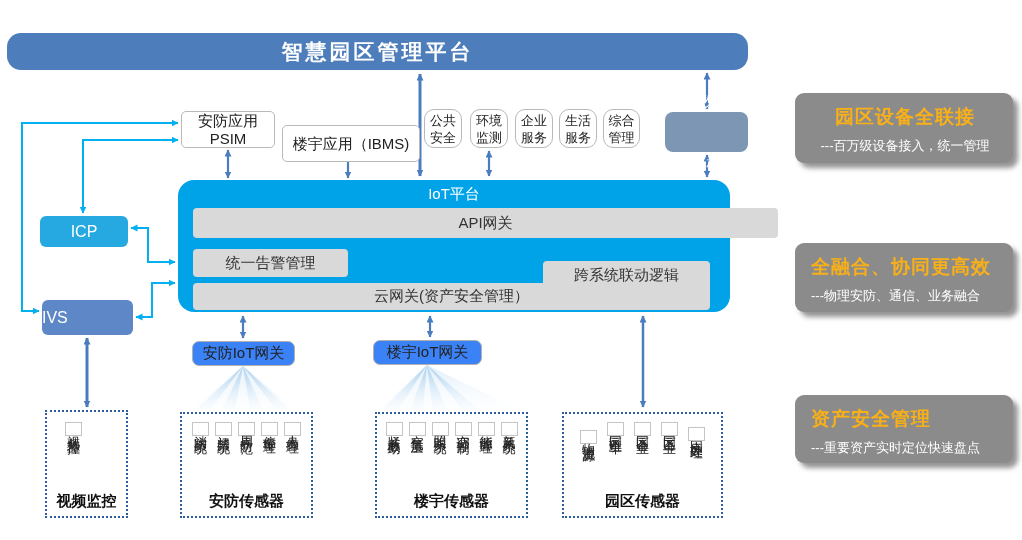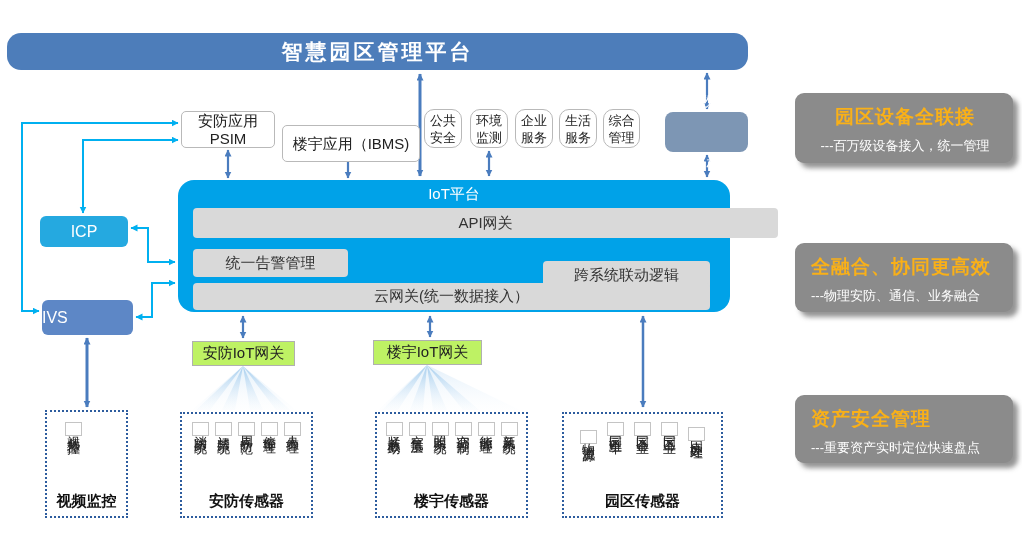--- a/index.html
+++ b/index.html
@@ -30,21 +30,21 @@
   .r1{left:15px;top:69px;width:155px;height:28px;}
   .r2{left:190px;top:69px;width:154px;height:28px;}
   .r3{left:365px;top:69px;width:167px;height:28px;margin-top:12px;}
   .cloud{left:15px;top:103px;width:517px;height:27px;}
   
   .icp{left:40px;top:216px;width:88px;height:31px;background:#25a9e0;border-radius:6px;
        display:flex;align-items:center;justify-content:center;color:#fff;font-size:16px;}
   .ivs{left:42px;top:300px;width:91px;height:35px;background:#5d87c6;border-radius:6px;
        display:flex;align-items:center;color:#fff;font-size:16px;}
   
-  .gw{background:#bef264;border:1px solid #b0b0b0;border-radius:0;display:flex;align-items:center;
+  .gw{background:#3b82f6;border:1px solid #b0b0b0;border-radius:7px;display:flex;align-items:center;
       justify-content:center;font-size:15px;color:#222;}
   .gw1{left:192px;top:341px;width:103px;height:25px;}
   .gw2{left:373px;top:340px;width:109px;height:25px;}
   
   .sensor{border:2px dotted #2d5c9e;background:#fff;}
   .videoBox{left:45px;top:410px;width:83px;height:108px;}
   .anfangBox{left:180px;top:412px;width:133px;height:106px;}
   .louyuBox{left:375px;top:412px;width:153px;height:106px;}
   .yuanquBox{left:562px;top:412px;width:161px;height:106px;}
   .cols{position:absolute;left:0;top:8px;width:100%;display:flex;justify-content:center;
@@ -167,21 +167,21 @@
     </div>
   <div class="abs ivs">
       <span>IVS</span>
     </div>
 
   <div class="abs iot">
     <div class="abs iot-title">IoT平台</div>
     <div class="abs gbar api">API网关</div>
     <div class="abs gbar r1">统一告警管理</div>
     <div class="abs gbar r3">跨系统联动逻辑</div>
-    <div class="abs gbar cloud">云网关(统一数据接入）</div>
+    <div class="abs gbar cloud">云网关(资产安全管理）</div>
   </div>
 
   <div class="abs gw gw1">安防IoT网关</div>
   <div class="abs gw gw2">楼宇IoT网关</div>
 
   <div class="abs sensor videoBox">
     <div class="vcol vidcol">视频监控</div>
     <div class="slabel">视频监控</div>
   </div>
 

